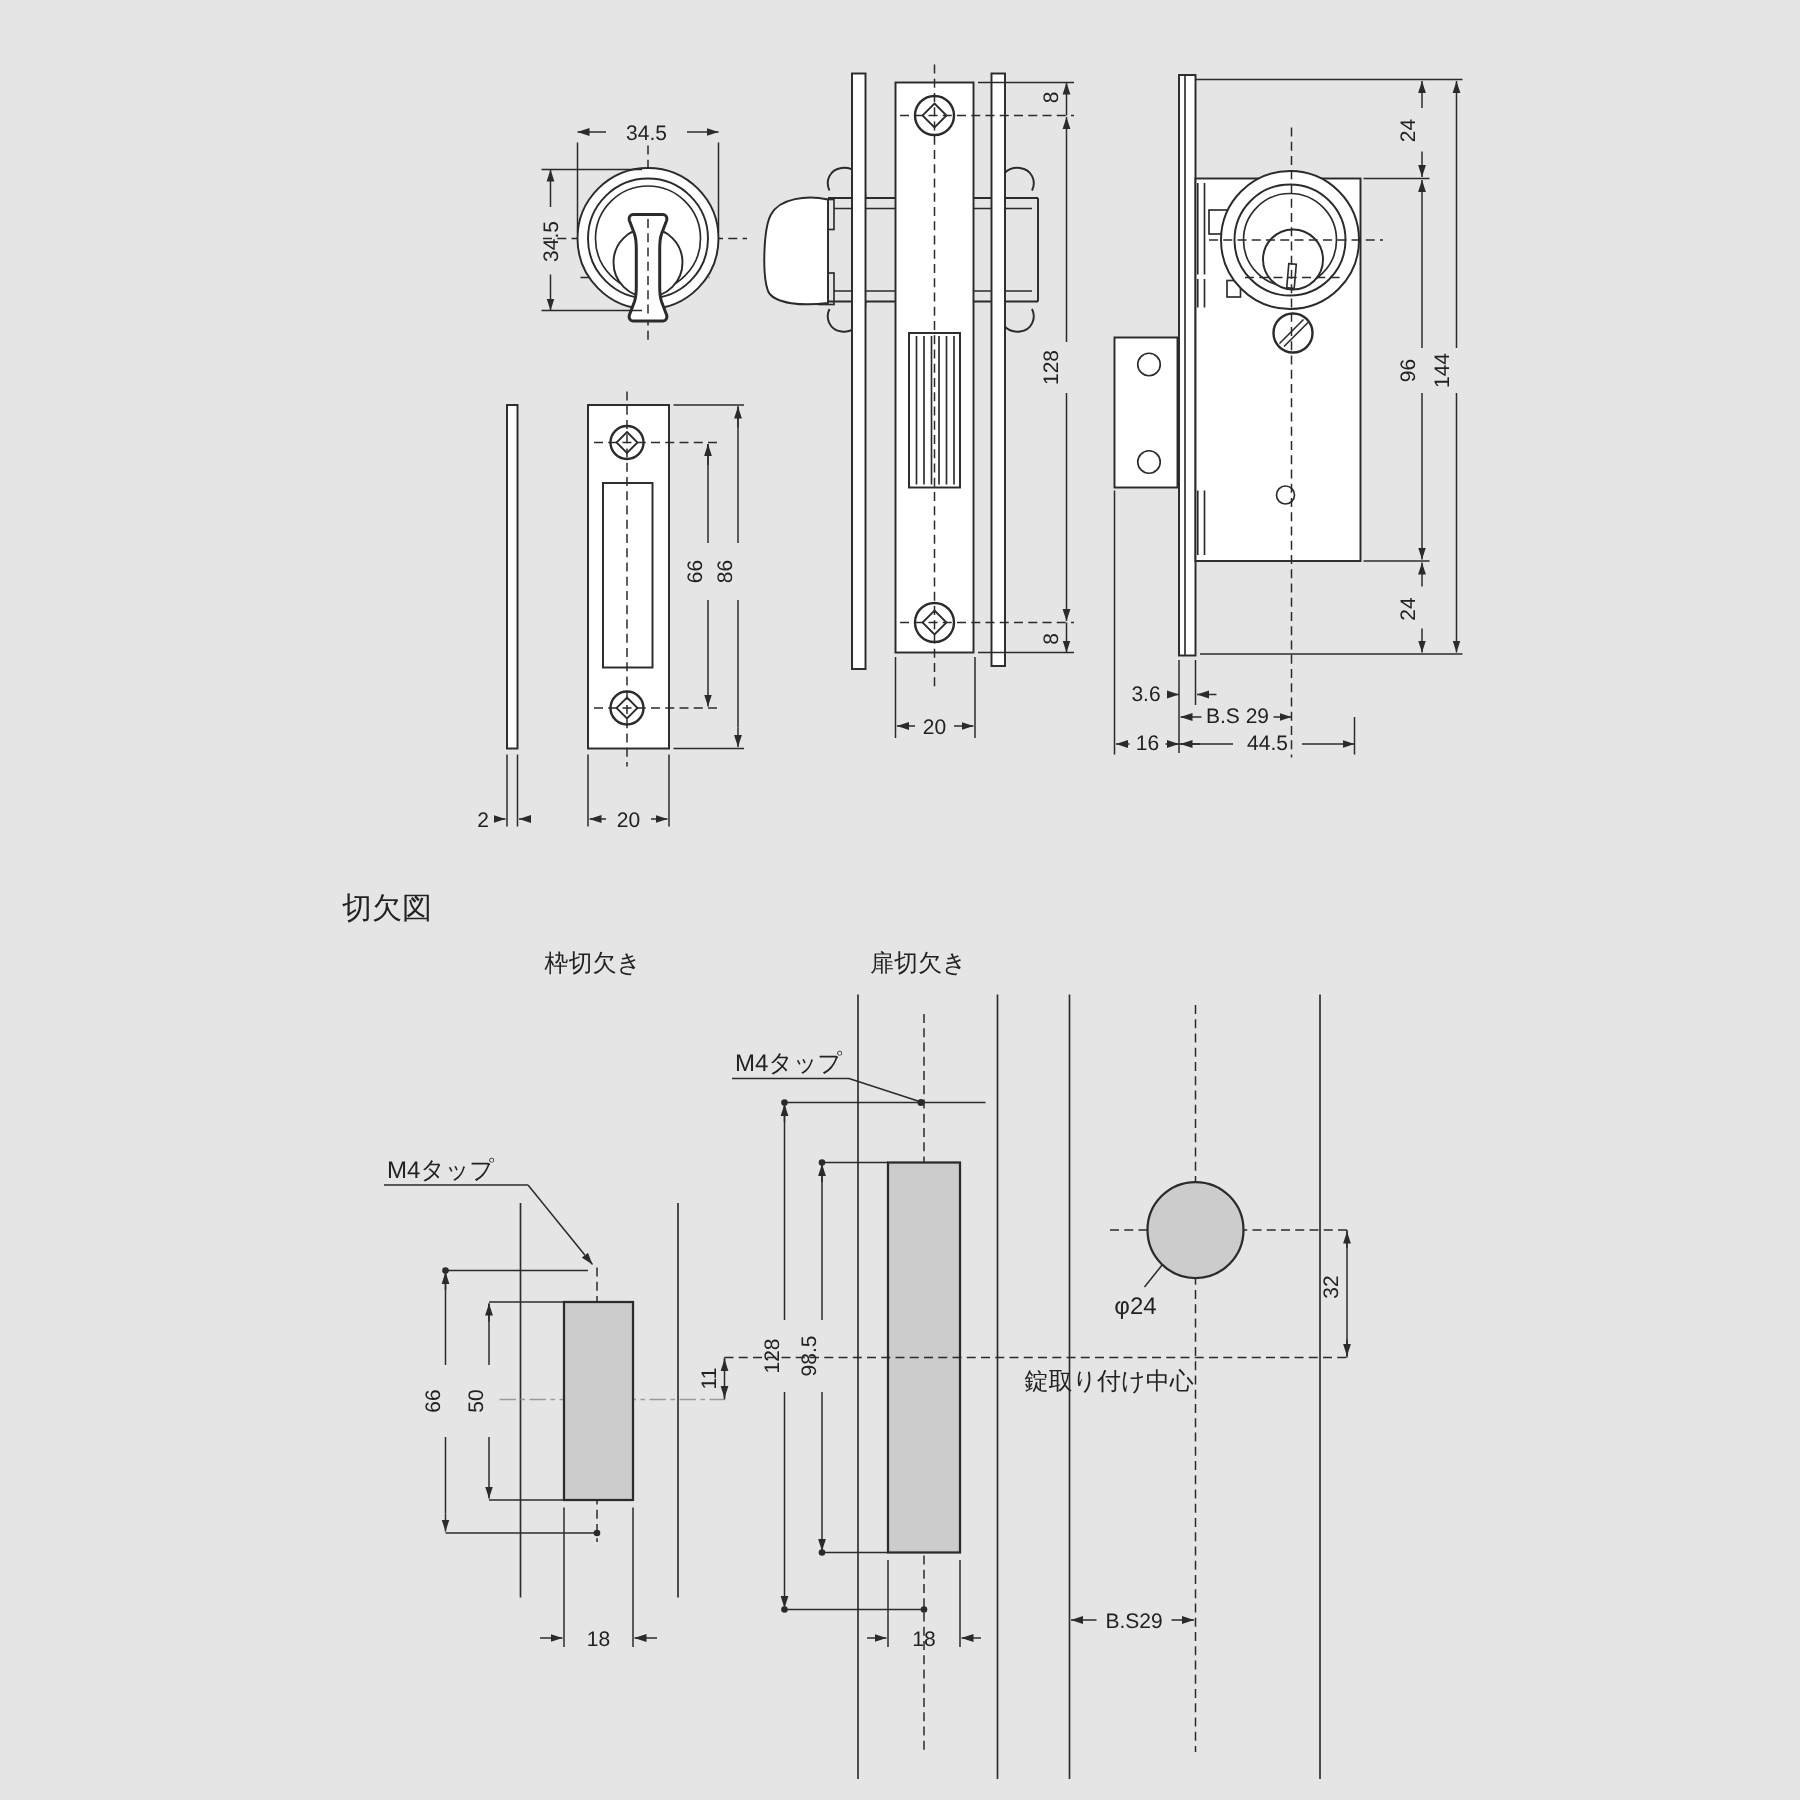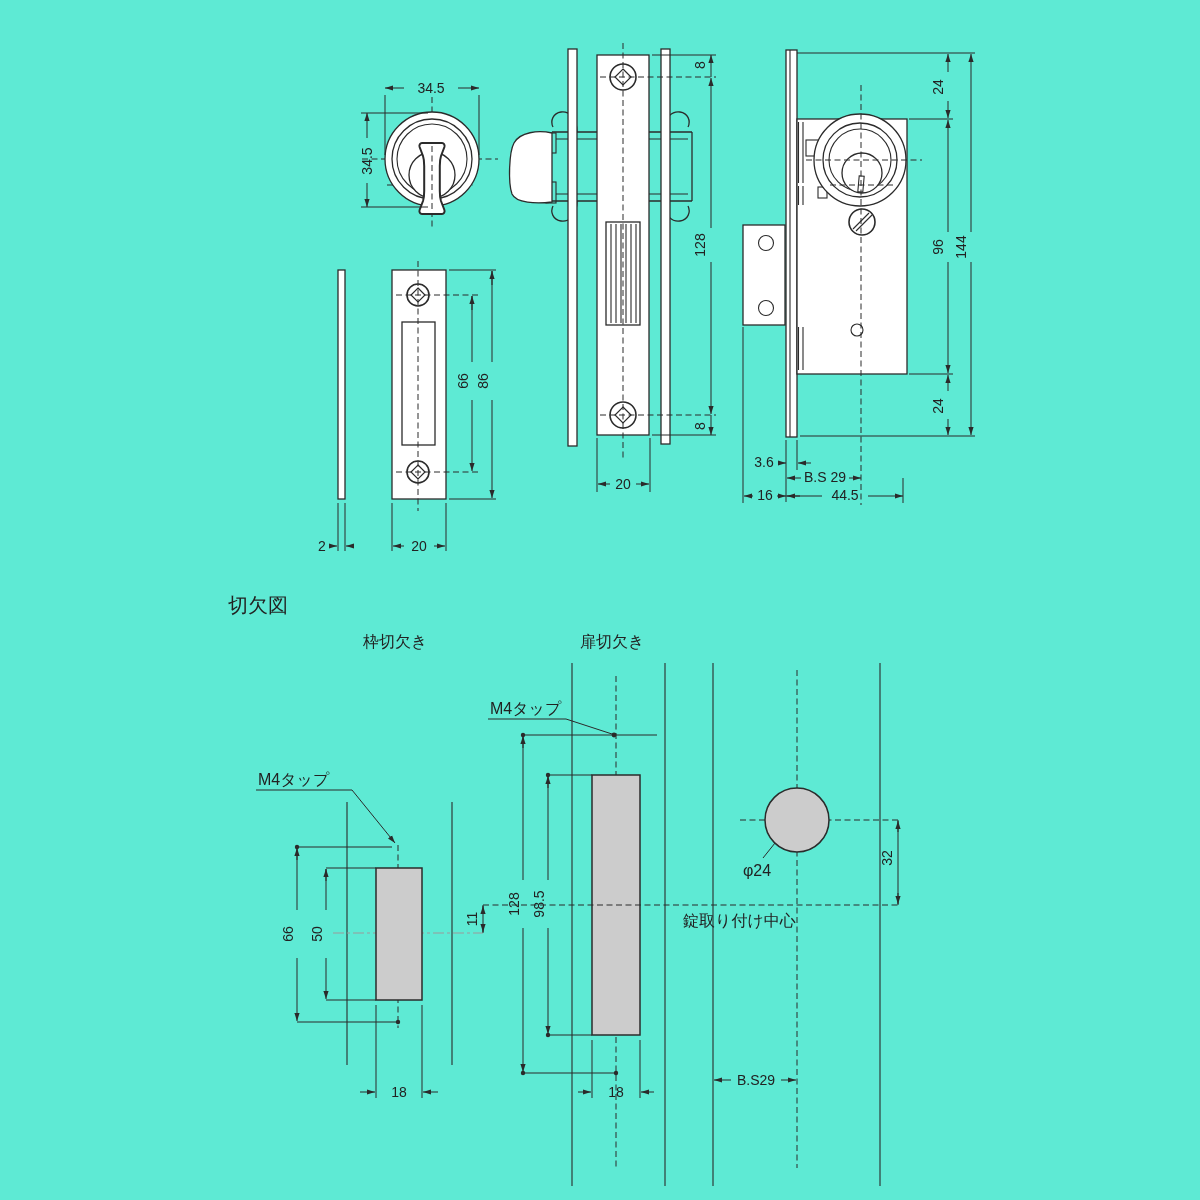--- a/index.html
+++ b/index.html
@@ -1,16 +1,16 @@
 <!DOCTYPE html>
 <html><head>
 <meta charset="utf-8">
 <style>
   html,body{margin:0;padding:0;background:#fff;}
-  #stage{position:relative;width:1200px;height:1200px;background:#5eead4;overflow:hidden;}
+  #stage{position:relative;width:1200px;height:1200px;background:#e5e5e5;overflow:hidden;}
   svg{position:absolute;left:0;top:0;}
   svg text{font-family:"Liberation Sans","DejaVu Sans",sans-serif;fill:#222;}
   .d{font-size:14px;}
   .j{font-size:16px;}
   .h{font-size:20px;}
   .k{stroke:#2b2b2b;stroke-width:1.3;fill:none;}
   .k1{stroke:#2b2b2b;stroke-width:1.1;fill:none;}
   .kw{stroke:#2b2b2b;stroke-width:1.3;fill:#fff;}
   .kg{stroke:#2b2b2b;stroke-width:1.5;fill:#cccccc;}
   .dim{stroke:#2b2b2b;stroke-width:1;fill:none;}

